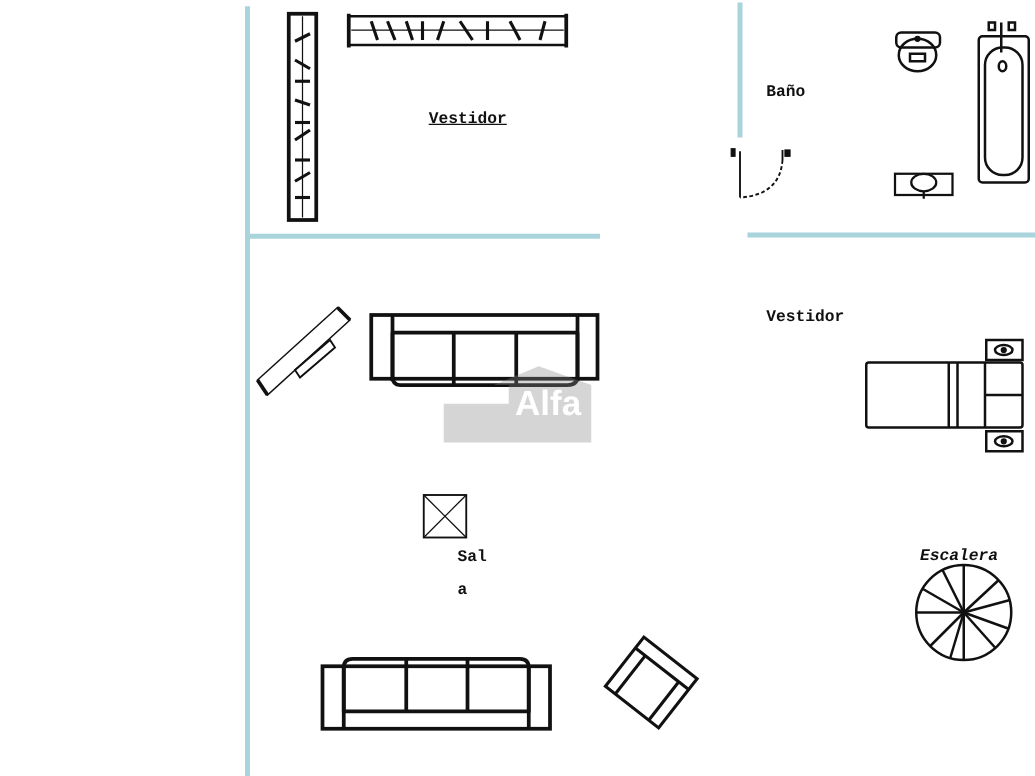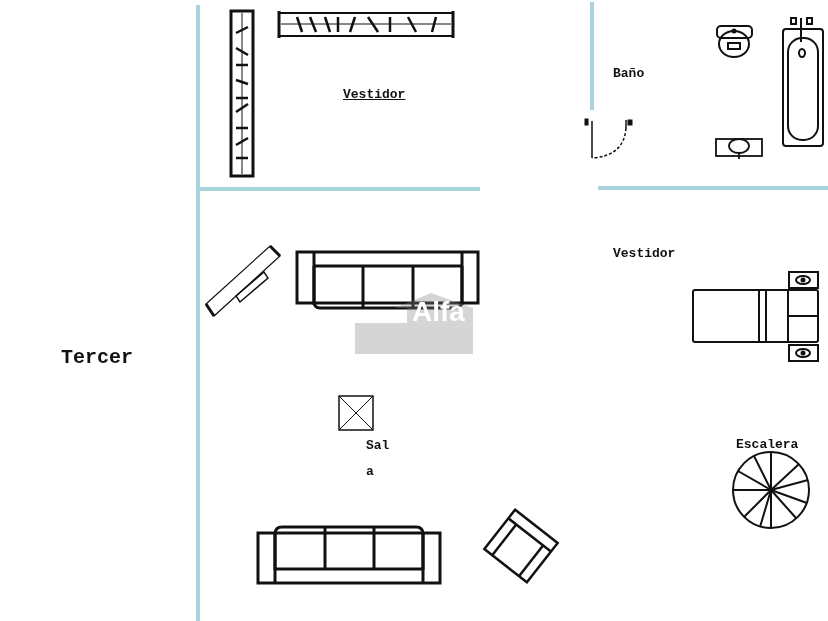--- a/index.html
+++ b/index.html
@@ -1,21 +1,21 @@
 <!DOCTYPE html>
 <html><head>
 <meta charset="utf-8">
 <style>
   html,body{margin:0;padding:0;background:#fff;}
   #stage{position:relative;width:828px;height:621px;overflow:hidden;background:#ffffff;}
   svg{position:absolute;left:0;top:0;}
   .lbl{position:absolute;font-family:"Liberation Mono","DejaVu Sans Mono",monospace;color:#111;font-weight:bold;white-space:pre;}
   .small{font-size:13px;}
   .title{font-size:20px;line-height:30px;text-align:center;width:130px;}
-  .wm-text{position:absolute;left:412px;top:296px;font-family:"Liberation Sans",sans-serif;font-size:28px;color:#fff;font-weight:bold;}
+  .wm-text{position:absolute;left:412px;top:307px;font-family:"Liberation Sans",sans-serif;font-size:28px;color:#fff;font-weight:bold;}
 </style>
 </head>
 <body>
 
 <div id="stage">
   <svg width="828" height="621" viewBox="0 0 828 621">
 
     <g stroke="#a9d4dc" stroke-width="4" fill="none">
       <line x1="198" y1="5" x2="198" y2="621"></line>
       <line x1="198" y1="189" x2="480" y2="189"></line>
@@ -149,24 +149,23 @@
       <line x1="771" y1="490" x2="738" y2="471"></line>
       <line x1="771" y1="490" x2="754" y2="456"></line>
     </g>
 
     <g opacity="0.35">
       <polygon points="355,323 355,354 473,354 473,308 431,293 395,308 407,308 407,323" fill="#888"></polygon>
     </g>
   </svg>
 
   <div class="lbl title" style="left:32px;top:283px;">
-    <div>Tercer</div>
   </div>
 
   <div class="lbl small" style="left:343px;top:87px;text-decoration:underline;">Vestidor</div>
   <div class="lbl small" style="left:613px;top:66px;">Baño</div>
   <div class="lbl small" style="left:613px;top:246px;">Vestidor</div>
   <div class="lbl small" style="left:366px;top:438px;">Sal</div>
   <div class="lbl small" style="left:366px;top:464px;">a</div>
-  <div class="lbl small" style="left:736px;top:437px;">Escalera</div>
+  <div class="lbl small" style="left:736px;top:437px;font-style:italic;">Escalera</div>
 
   <div class="wm-text">Alfa</div>
 </div>
 
 </body></html>

